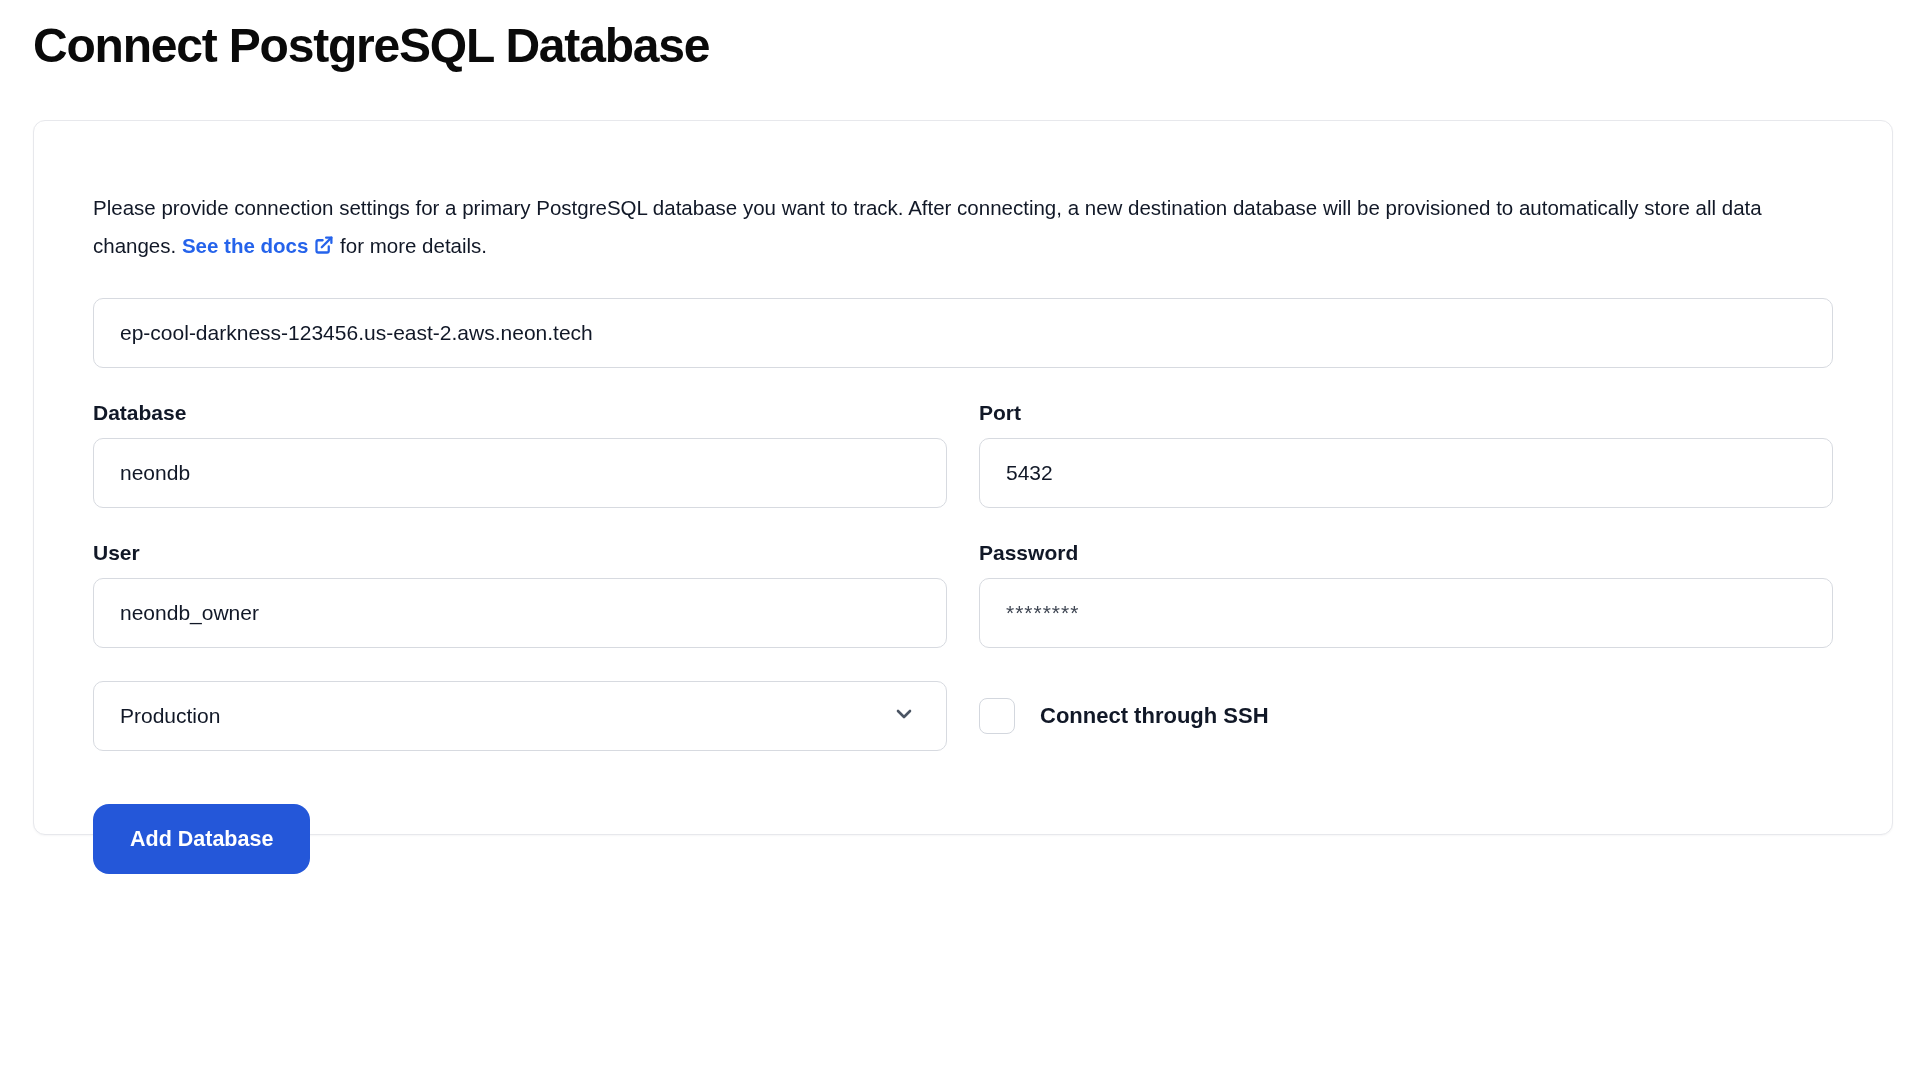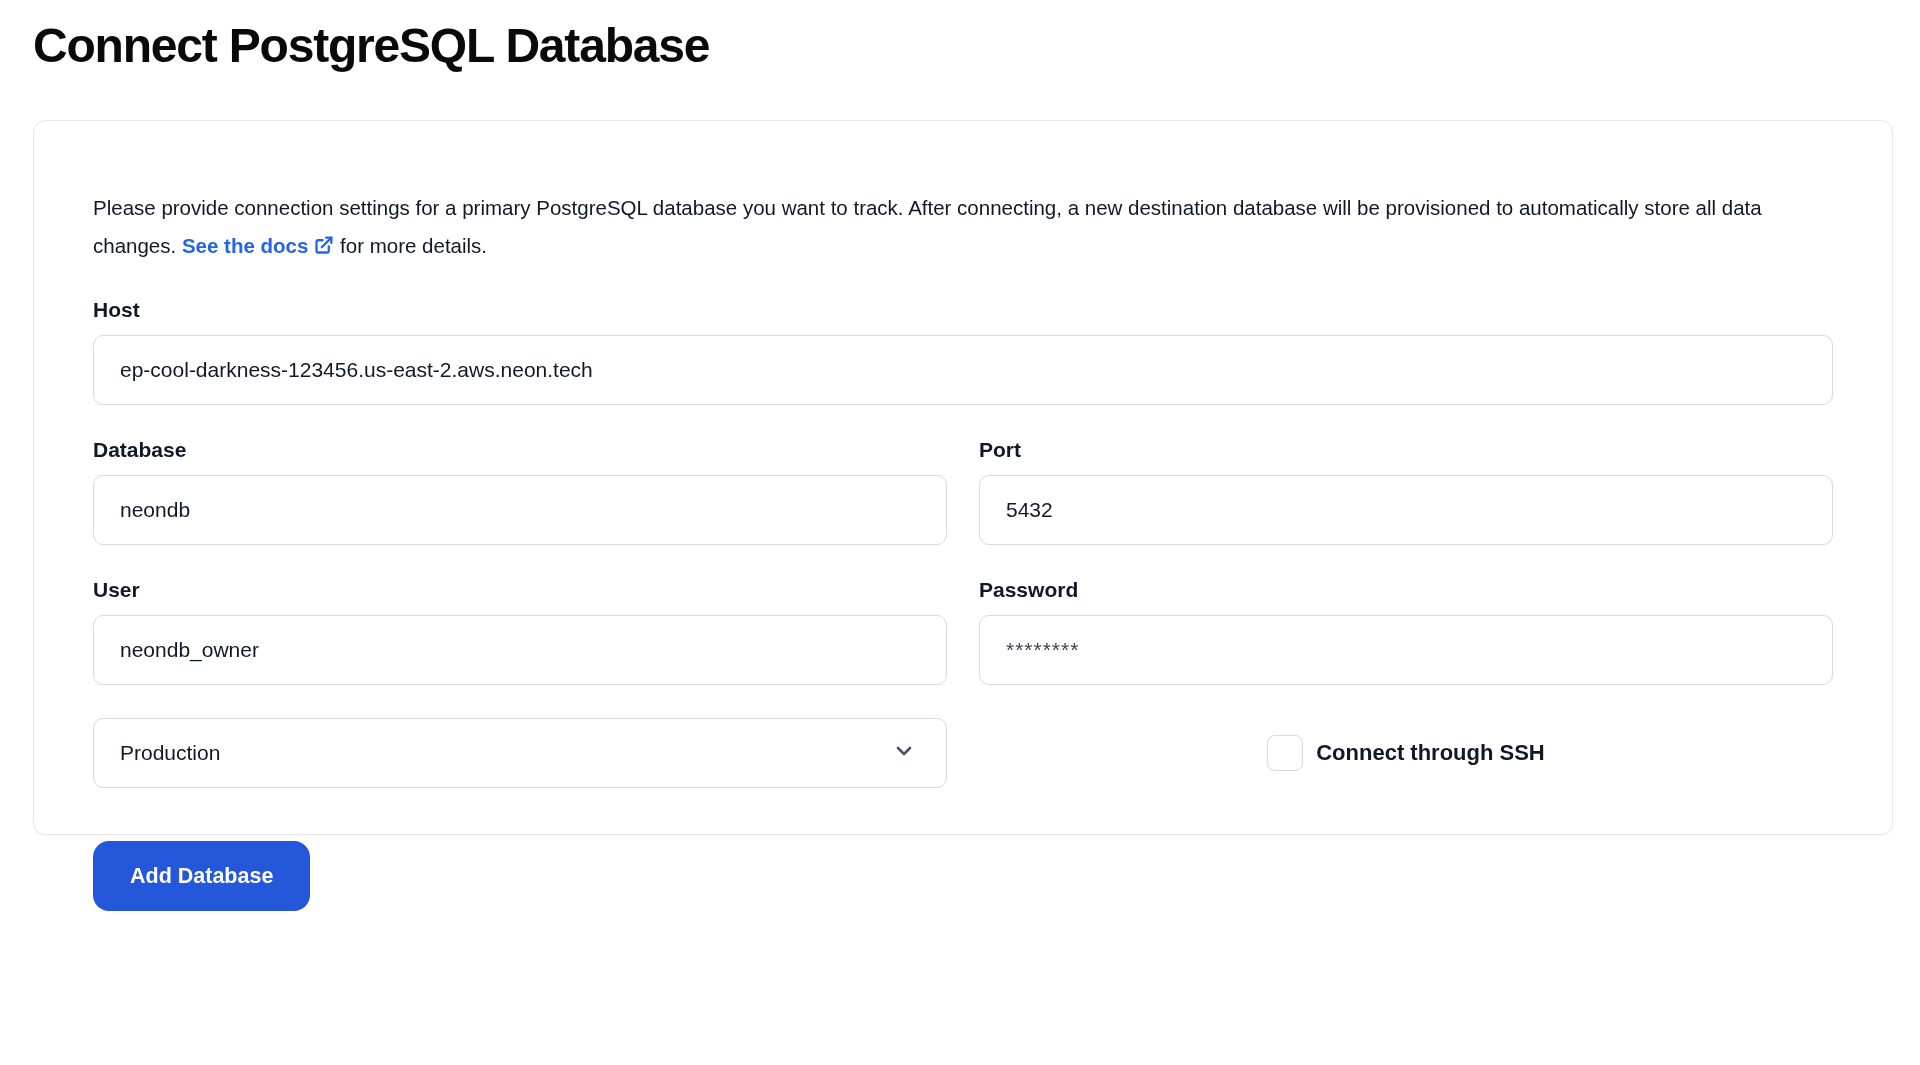--- a/index.html
+++ b/index.html
@@ -77,22 +77,21 @@
     justify-content: space-between;
     cursor: pointer;
     user-select: none;
     gap: 23px;
   }
   .chevron { flex: 0 0 auto; margin-right: 4px; }
   .ssh-row {
     display: flex;
     align-items: center;
     align-self: center;
-    gap: 13px;
-    justify-content: center;
+    gap: 25px;
   }
   .checkbox {
     width: 36px; height: 36px;
     border: 1.5px solid #d3d7de;
     border-radius: 8px;
     background: #ffffff;
     cursor: pointer;
     flex: 0 0 auto;
   }
   .ssh-label {
@@ -124,21 +123,20 @@
 
   <p class="description">
     <span>Please provide connection settings for a primary PostgreSQL database you want to track. After connecting, a new destination database will be provisioned to automatically store all data changes. </span><a class="doc-link"><span>See the docs</span><span class="ext-icon"><svg width="21" height="21" viewBox="0 0 24 24" fill="none" stroke="#2563eb" stroke-width="2.6" stroke-linecap="round" stroke-linejoin="round">
             <path d="M18 13v5a2 2 0 0 1-2 2H6a2 2 0 0 1-2-2V8a2 2 0 0 1 2-2h5"></path>
             <polyline points="15 3 21 3 21 9"></polyline>
             <line x1="10" y1="14" x2="21" y2="3"></line>
           </svg></span></a><span> for more details.</span>
   </p>
 
   <div class="field-group">
-    <label class="field-label">Host</label>
     <input class="text-input" type="text" value="ep-cool-darkness-123456.us-east-2.aws.neon.tech" style="">
   </div>
 
   <div class="two-col field-group">
     <div>
       <label class="field-label">Database</label>
       <input class="text-input" type="text" value="neondb" style="">
     </div>
     <div>
       <label class="field-label">Port</label>

